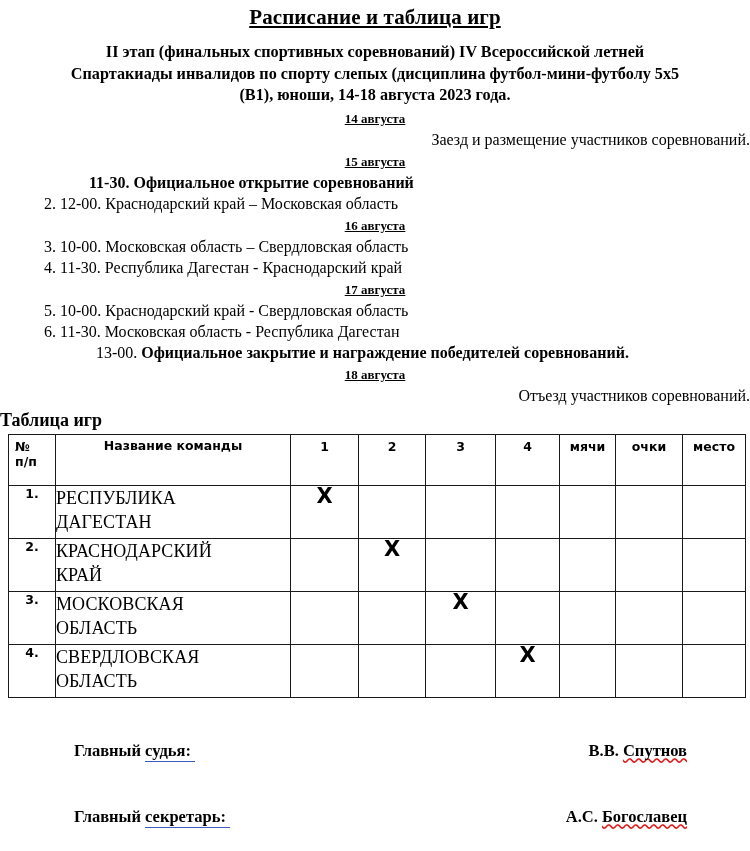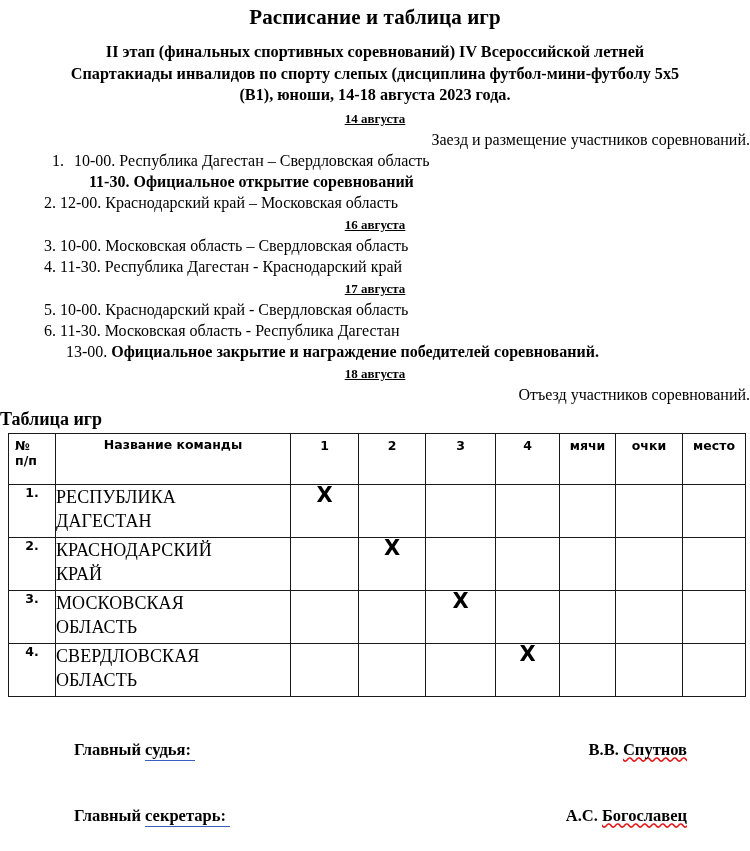--- a/index.html
+++ b/index.html
@@ -25,20 +25,21 @@
   }
 
   
   .doc-title {
     text-align: center;
     font-weight: bold;
     font-size: 21px;
     line-height: 26px;
     margin: 4px 0 12px 0;
     letter-spacing: 0.1px;
+    text-decoration: underline;
   }
   .doc-subtitle {
     text-align: center;
     font-weight: bold;
     font-size: 16.2px;
     line-height: 21.5px;
     margin: 2px 14px 0 14px;
   }
 
   
@@ -76,21 +77,21 @@
     font-size: 16px;
     line-height: 21px;
     margin: 0;
     padding-left: 89px;
   }
   .note-line .bold,
   .note-line b {
     font-weight: bold;
   }
   .note-line.closing {
-    padding-left: 66px;
+    padding-left: 96px;
   }
 
   .table-title {
     text-align: left;
     font-weight: bold;
     font-size: 18px;
     line-height: 23px;
     margin: 3px 0 2px 0;
   }
 
@@ -209,22 +210,22 @@
     <div>(В1), юноши, 14-18 августа 2023 года.</div>
   </div>
 
   <div>
 
     <div class="day-head">
       <span>14 августа</span>
     </div>
     <div class="centered-line">Заезд и размещение участников соревнований.</div>
 
-    <div class="match-line first-item">
-      <span class="num">1.</span><span>10-00. Республика Дагестан – Свердловская область</span>
+    <div class="day-head">
+      <span>15 августа</span>
     </div>
     <div class="note-line">
       <b>11-30. </b><b>Официальное открытие соревнований</b>
     </div>
     <div class="match-line">
       <span>2.</span>
       <span>12-00. Краснодарский край – Московская область</span>
     </div>
 
     <div class="day-head">

